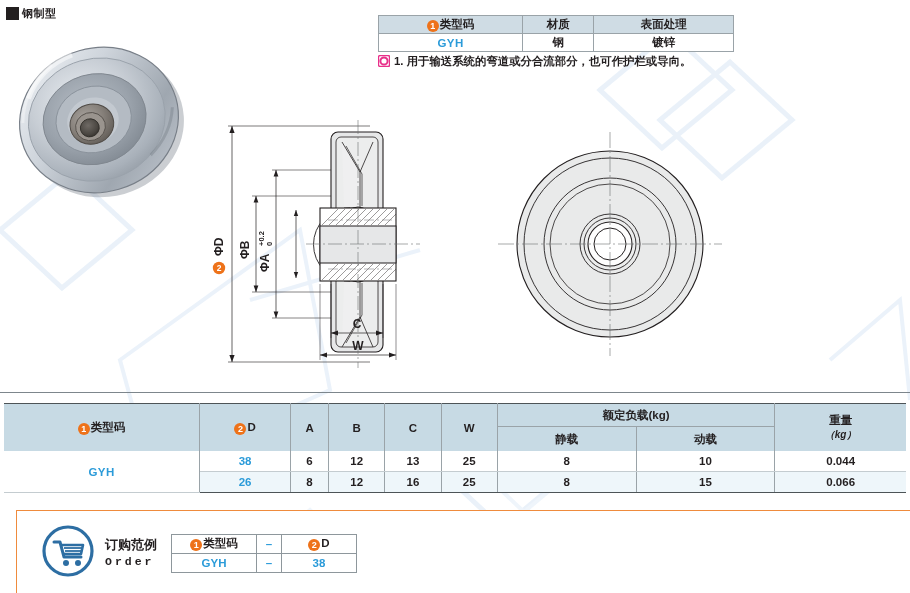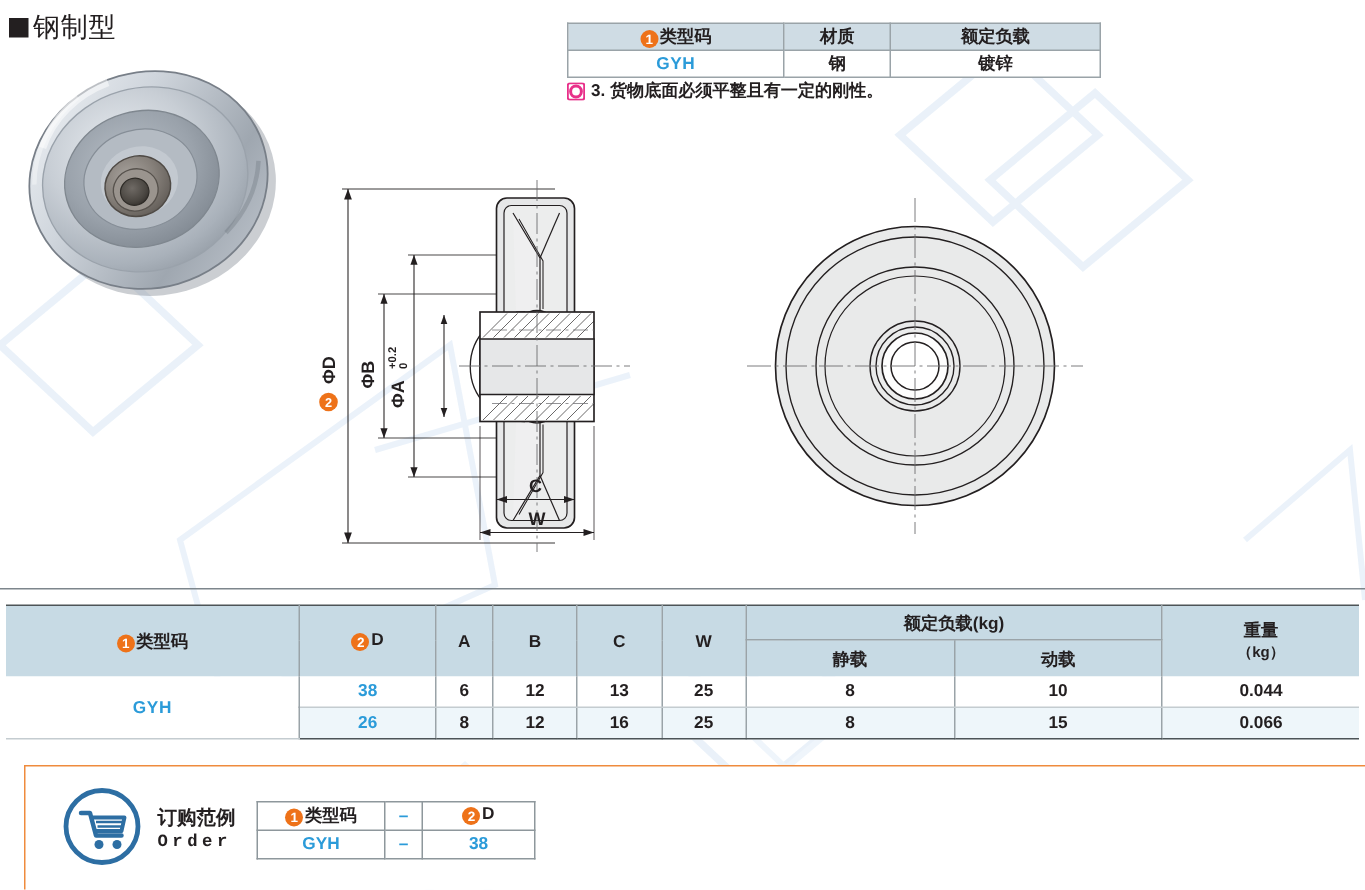--- a/index.html
+++ b/index.html
@@ -7,21 +7,21 @@
     width:910px;height:593px;position:relative;overflow:hidden;
     background:#ffffff;
     font-family:"Liberation Sans","DejaVu Sans",sans-serif;
     color:#231f20;
   }
   .wm{position:absolute;pointer-events:none;z-index:0;opacity:.55;}
 
   
   #title-bar{position:absolute;left:6px;top:6px;display:flex;align-items:center;gap:3px;z-index:5;}
   #title-bar .sq{width:13px;height:13px;background:#231f20;display:inline-block;}
-  #title-bar .txt{font-size:18px;font-weight:400;letter-spacing:.5px;color:#231f20;}
+  #title-bar .txt{font-size:11px;font-weight:700;letter-spacing:.5px;color:#231f20;}
 
   
   #product-photo{position:absolute;left:8px;top:32px;width:182px;height:170px;z-index:4;}
 
   
   #material-table{position:absolute;left:378px;top:15px;width:356px;border-collapse:collapse;z-index:5;}
   #material-table th,#material-table td{
     border:1px solid #9aa3a8;text-align:center;font-size:11.5px;height:17px;padding:0;font-weight:700;
   }
   #material-table thead th{background:#cfdce4;color:#231f20;}
@@ -161,42 +161,42 @@
   </g>
 </svg>
 
 <table id="material-table">
   <thead>
     <tr>
       <th>
         <span class="cnum">1</span><span>类型码</span>
       </th>
       <th>材质</th>
-      <th>额定负载</th>
+      <th>表面处理</th>
     </tr>
   </thead>
   <tbody>
     <tr>
       <td class="code">GYH</td>
       <td>钢</td>
       <td>镀锌</td>
     </tr>
   </tbody>
 </table>
 
 <div id="notes">
   <div class="row">
     <span class="bullet">
       <svg width="12" height="12" viewBox="0 0 12 12">
         <rect x="0.5" y="0.5" width="11" height="11" rx="1.5" fill="#fff" stroke="#e8308a" stroke-width="1.4"></rect>
         <circle cx="6" cy="6" r="3.6" fill="none" stroke="#e8308a" stroke-width="2"></circle>
       </svg>
     </span>
     <span class="lines">
-      <div>3. 货物底面必须平整且有一定的刚性。</div>
+      <div>1. 用于输送系统的弯道或分合流部分，也可作护栏或导向。</div>
     </span>
   </div>
 </div>
 
 <svg id="drawing-area" viewBox="0 0 540 265">
   <g stroke="#231f20" fill="none" stroke-width="0.8" font-family="Liberation Sans, sans-serif" font-size="11">
 
     <g>
 
       <line x1="18" y1="14" x2="160" y2="14" stroke="#231f20" stroke-width="0.6"></line>
@@ -330,21 +330,21 @@
       <th class="topline tall" rowspan="2">
         <span class="cnum c2">2</span><span>D</span>
       </th>
       <th class="topline tall" rowspan="2">A</th>
       <th class="topline tall" rowspan="2">B</th>
       <th class="topline tall" rowspan="2">C</th>
       <th class="topline tall" rowspan="2">W</th>
       <th class="topline sub" colspan="2">额定负载(kg)</th>
       <th class="topline tall noright" rowspan="2">
         <div>重量</div>
-        <div style="font-size:10px;font-weight:700;">（kg）</div>
+        <div style="font-size:10px;font-weight:700;font-style:italic;">（kg）</div>
       </th>
     </tr>
     <tr class="r2">
       <th>静载</th>
       <th>动载</th>
     </tr>
   </thead>
   <tbody>
     <tr class="r1">
       <td class="code noleft" rowspan="2">GYH</td>

